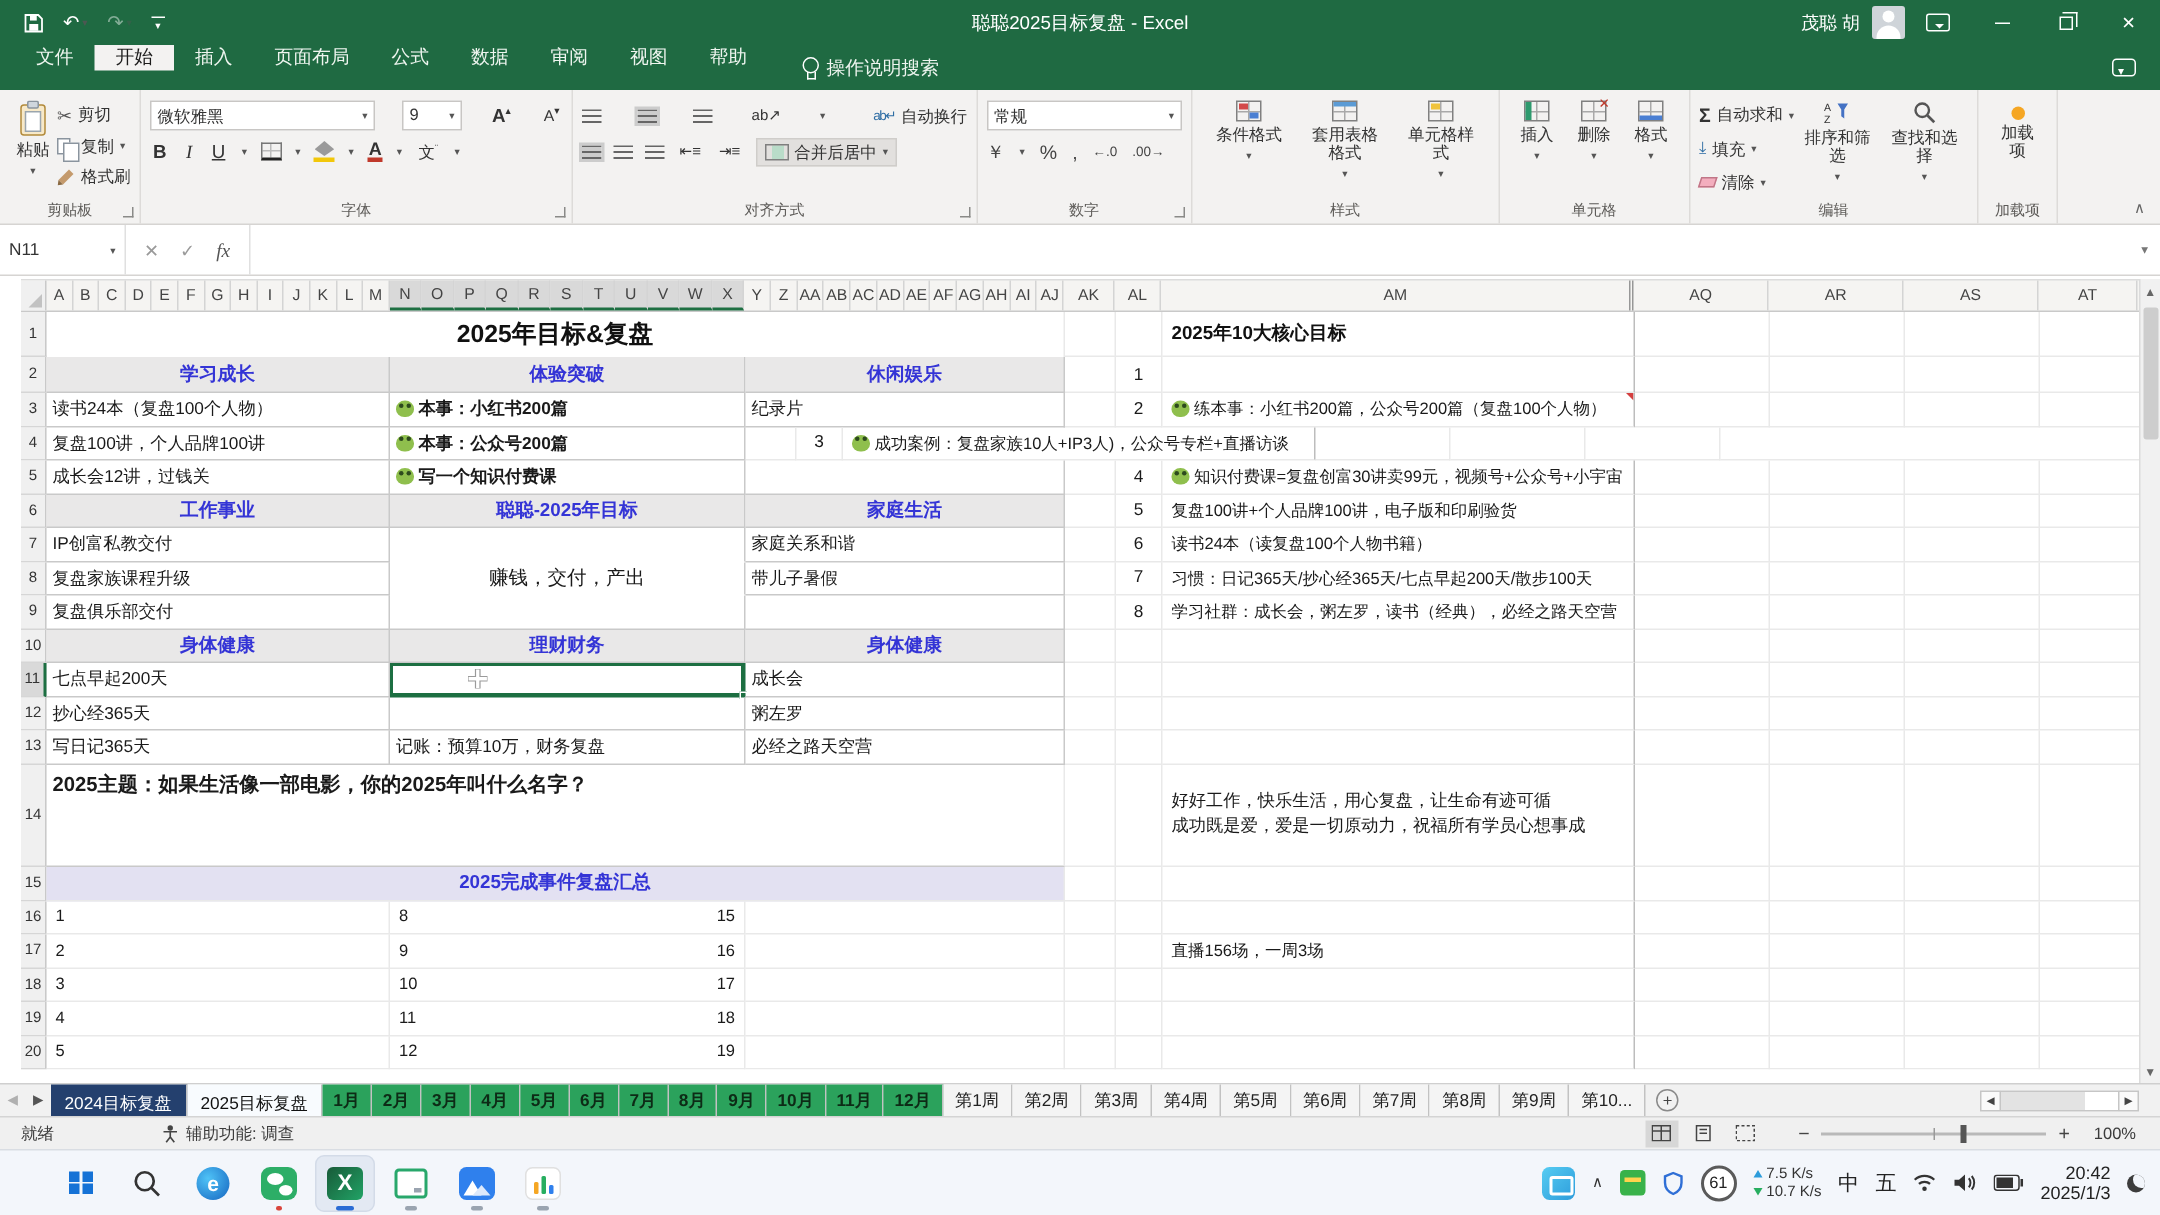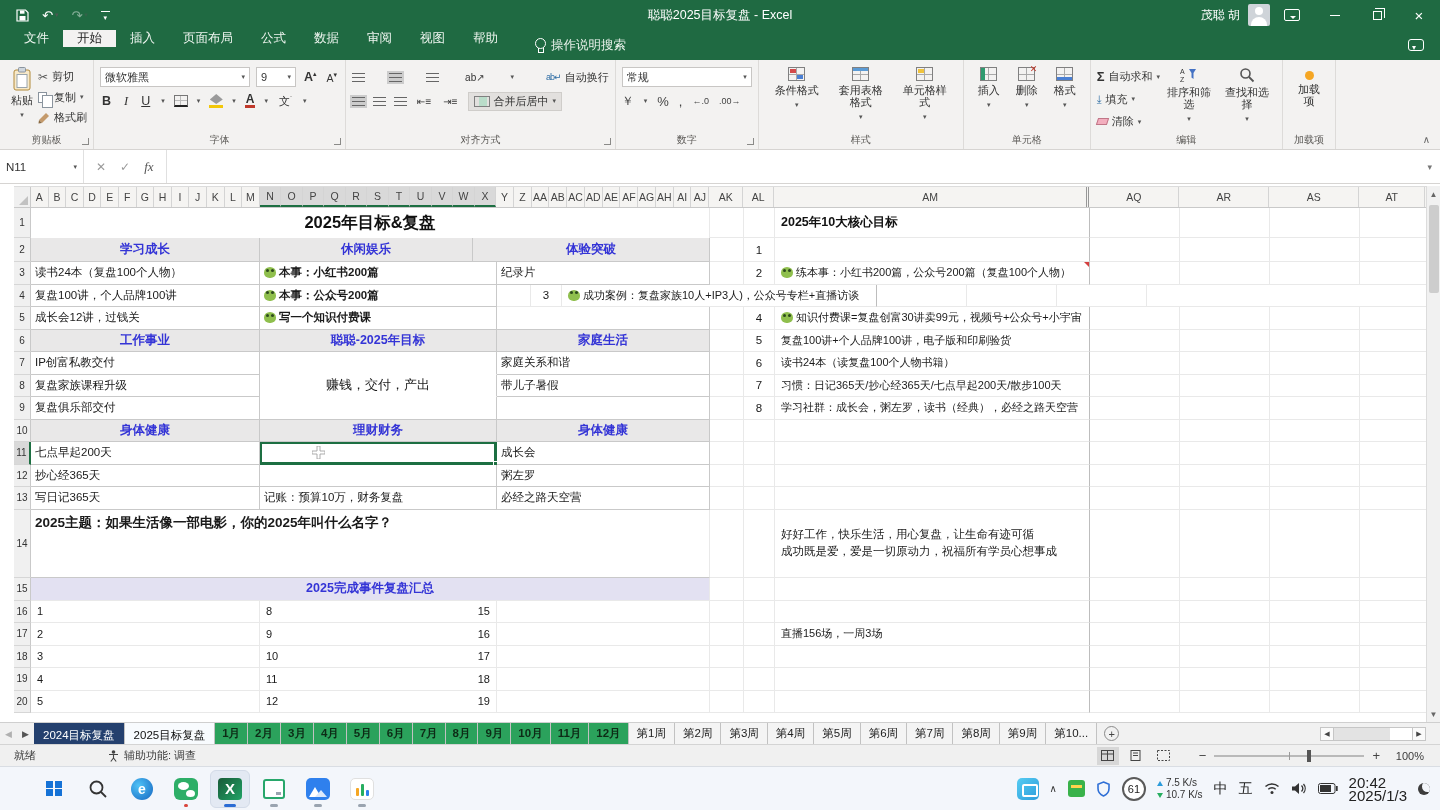--- a/index.html
+++ b/index.html
@@ -46,21 +46,21 @@
 
 #ribbon{position:absolute;left:0;top:60px;width:1440px;height:90px;background:#f3f2f1;border-bottom:1px solid #d6d4d2;display:flex;align-items:stretch;font-size:11px;color:#333}
 .rgroup{position:relative;border-right:1px solid #dddbd9;padding:5px 6px 16px;display:flex;align-items:flex-start}
 .glabel{position:absolute;bottom:2px;left:0;right:0;text-align:center;font-size:10px;color:#5d5b58}
 .lnch{position:absolute;bottom:4px;right:4px;width:7px;height:7px;border-right:1.4px solid #8a8a88;border-bottom:1.4px solid #8a8a88}
 .bigbtn{display:flex;flex-direction:column;align-items:center;justify-content:flex-start;gap:3px;padding:2px 5px;text-align:center;line-height:12px}
 .stack{display:flex;flex-direction:column;justify-content:space-between;height:62px;padding-top:2px}
 .smallrow{display:flex;align-items:center;gap:4px;height:19px}
 .car{font-size:7px;color:#555}
 .fselect{background:#fff;border:1px solid #c8c6c4;height:20px;display:flex;align-items:center;justify-content:space-between;padding:0 4px;font-size:11px}
-.frow{display:flex;align-items:center;gap:6px;height:24px}
+.frow{display:flex;align-items:center;gap:18px;height:24px}
 .tgl{font-size:12.5px;color:#333;padding:0 2px}
 .bars{width:13px;height:9px;background:repeating-linear-gradient(to bottom,#666 0 1.3px,transparent 1.3px 3.9px)}
 .bars.sel2{background-color:#ccc;outline:2px solid #ccc}
 .mgrid{width:17px;height:14px;border:1px solid #808080;background-image:linear-gradient(#a9a9a9,#a9a9a9),linear-gradient(#a9a9a9,#a9a9a9);background-size:1px 100%,100% 1px;background-position:center,center;background-repeat:no-repeat;position:relative}
 .mgrid.cf::before{content:"";position:absolute;left:1px;top:1px;width:6px;height:4px;background:#d34a4a}
 .mgrid.cf::after{content:"";position:absolute;right:1px;bottom:1px;width:6px;height:4px;background:#4a7fd3}
 .mgrid.ft::before{content:"";position:absolute;left:0;top:0;right:0;height:3px;background:#5b9bd5}
 .mgrid.cs::before{content:"";position:absolute;left:1px;top:1px;width:6px;height:4px;background:#f0c33c}
 .mgrid.ins::before{content:"";position:absolute;left:0;top:0;bottom:0;width:4px;background:#2e9a6e}
 .mgrid.del::before{content:"✕";position:absolute;right:-3px;top:-5px;color:#c0392b;font-size:9px;font-weight:bold}
@@ -190,21 +190,21 @@
 .trayapp::after{content:"";position:absolute;left:5px;top:6px;width:12px;height:9px;border:2px solid #fff;border-radius:2px}
 .chev{font-size:10px;color:#333}
 .traygreen{width:17px;height:17px;border-radius:3px;background:#39b24a;position:relative}
 .traygreen::after{content:"";position:absolute;left:3px;top:5px;width:11px;height:3px;background:#ffd34d}
 .ball{width:24px;height:24px;border-radius:50%;border:2px solid #5a5a5a;display:flex;align-items:center;justify-content:center;font-size:11px;color:#222;background:#fff}
 .speeds{display:flex;flex-direction:column;justify-content:center;font-size:10px;line-height:12px;color:#333}
 .speeds .mark{display:inline-block;width:0;height:0;margin-right:3px}
 .mark.up{border-left:3.5px solid transparent;border-right:3.5px solid transparent;border-bottom:5px solid #2d9cdb}
 .mark.dn{border-left:3.5px solid transparent;border-right:3.5px solid transparent;border-top:5px solid #27ae60}
 .imetxt{font-size:14px}
-.clockblk{display:flex;flex-direction:column;align-items:flex-start;font-size:15px;line-height:13px}
+.clockblk{display:flex;flex-direction:column;align-items:flex-end;font-size:12px;line-height:13px}
 .moon{width:12px;height:12px;border-radius:50%;background:#3c3c3c;position:relative;overflow:hidden}
 .moon::after{content:"";position:absolute;left:4px;top:-2px;width:11px;height:11px;border-radius:50%;background:#f3f6fb}
 svg{display:block}
 </style>
 </head>
 <body>
 
 <div id="titlebar">
   <div class="qat">
     <span class="qi">
@@ -534,22 +534,22 @@
       <i class="c am bold fs12">2025年10大核心目标</i>
       <i class="c aq"></i>
       <i class="c ar"></i>
       <i class="c as"></i>
       <i class="c at"></i>
     </div>
 
   <div class="r h24">
       <b class="rh">2</b>
       <i class="c c1 t hc">学习成长</i>
+      <i class="c c2 t hc">体验突破</i>
       <i class="c c3 t hc">休闲娱乐</i>
-      <i class="c c2 t hc">体验突破</i>
       <i class="c ak"></i>
       <i class="c al">1</i>
       <i class="c am"></i>
       <i class="c aq"></i>
       <i class="c ar"></i>
       <i class="c as"></i>
       <i class="c at"></i>
     </div>
 
   <div class="r h22">

